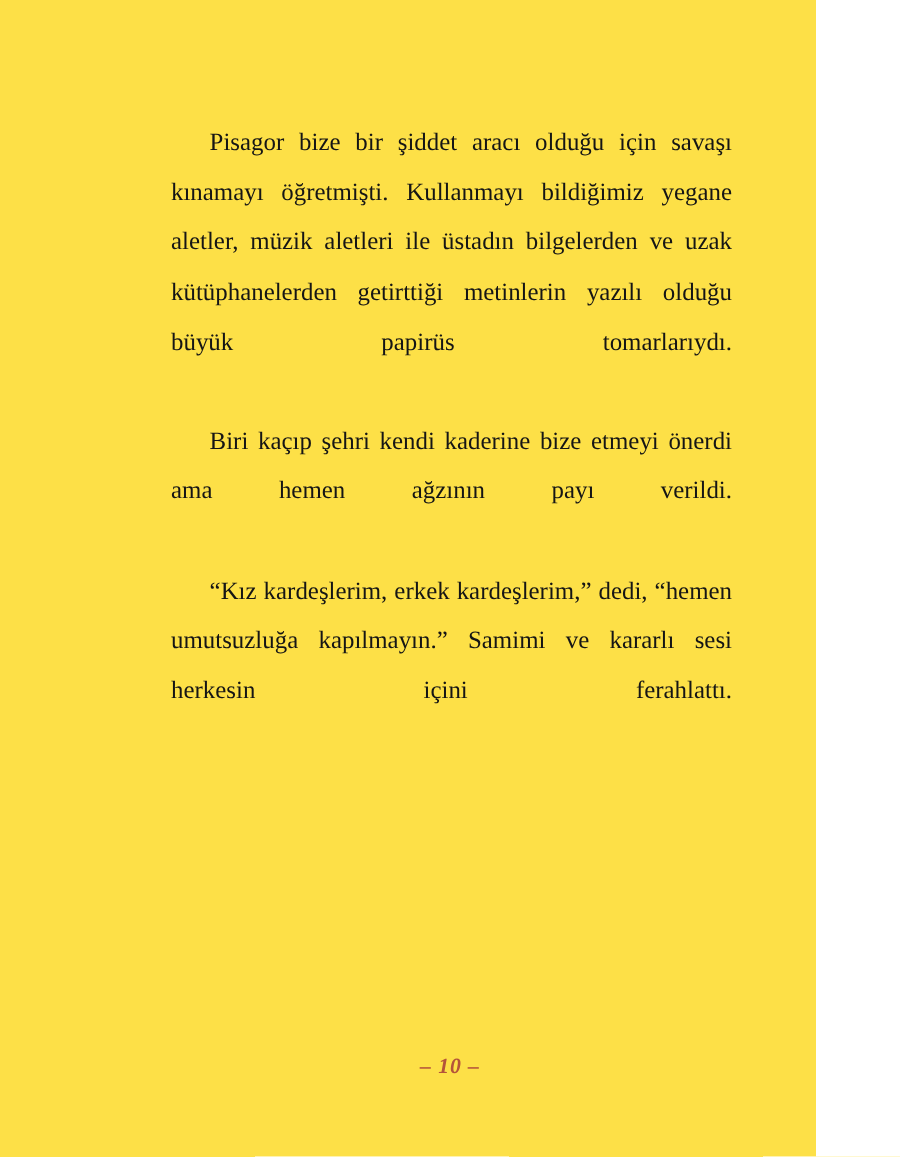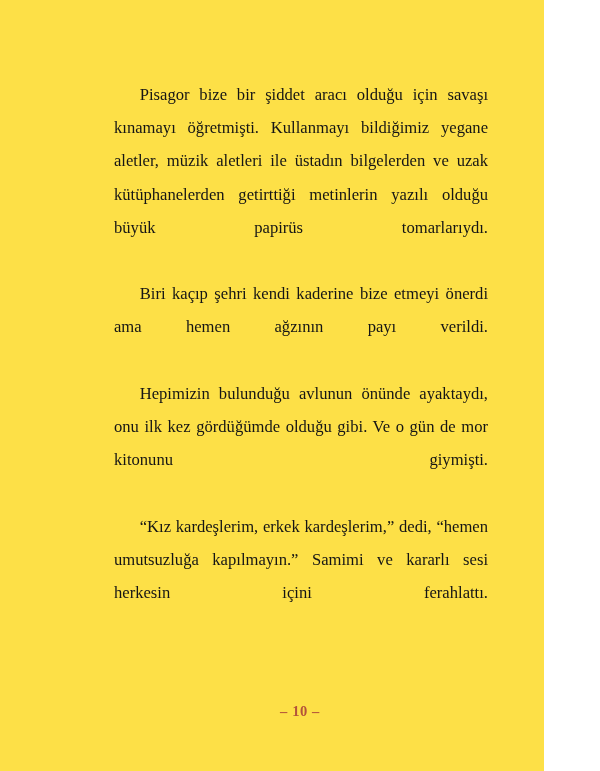--- a/index.html
+++ b/index.html
@@ -45,34 +45,34 @@
     width: 100%;
   }
 
   .page-number {
     position: absolute;
     left: 0;
     top: 703px;
     width: 600px;
     text-align: center;
     font-family: "Liberation Serif", "DejaVu Serif", serif;
+    font-style: italic;
     font-weight: 700;
     font-size: 14.5px;
     letter-spacing: 0.6px;
     color: #b4543a;
   }
 </style>
 </head>
 <body>
 
 <div class="page">
 
   <div class="text-block">
     <p class="para">Pisagor bize bir şiddet aracı olduğu için savaşı kınamayı öğretmişti. Kullanmayı bildiğimiz yegane aletler, müzik aletleri ile üstadın bilgelerden ve uzak kütüphanelerden getirttiği metinlerin yazılı olduğu büyük papirüs tomarlarıydı.</p>
     <p class="para">Biri kaçıp şehri kendi kaderine bize etmeyi önerdi ama hemen ağzının payı verildi.</p>
-    <p class="para">Hepimizin bulunduğu avlunun önünde ayaktaydı, onu ilk kez gördüğümde olduğu gibi. Ve o gün de mor kitonunu giymişti.</p>
     <p class="para">“Kız kardeşlerim, erkek kardeşlerim,” dedi, “hemen umutsuzluğa kapılmayın.” Samimi ve kararlı sesi herkesin içini ferahlattı.</p>
 
   </div>
 
   <div class="page-number">– 10 –</div>
 
 </div>
 
 </body></html>

